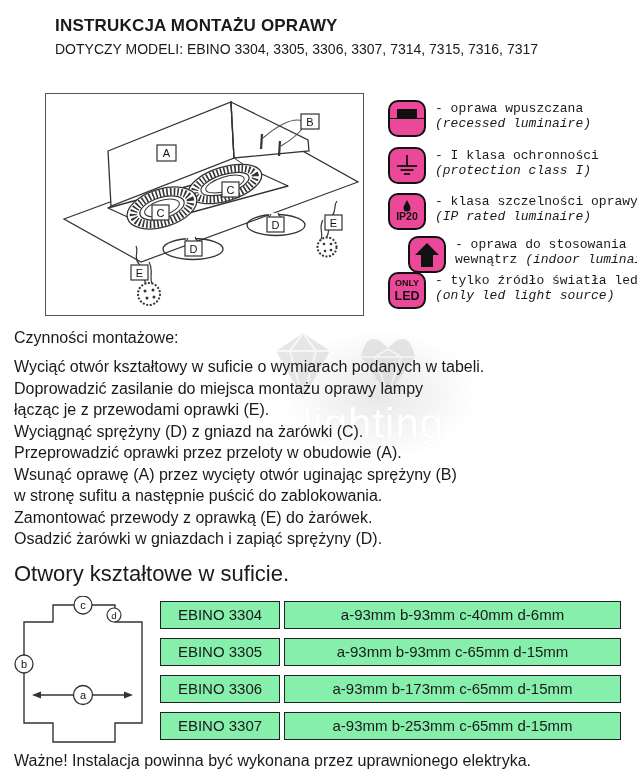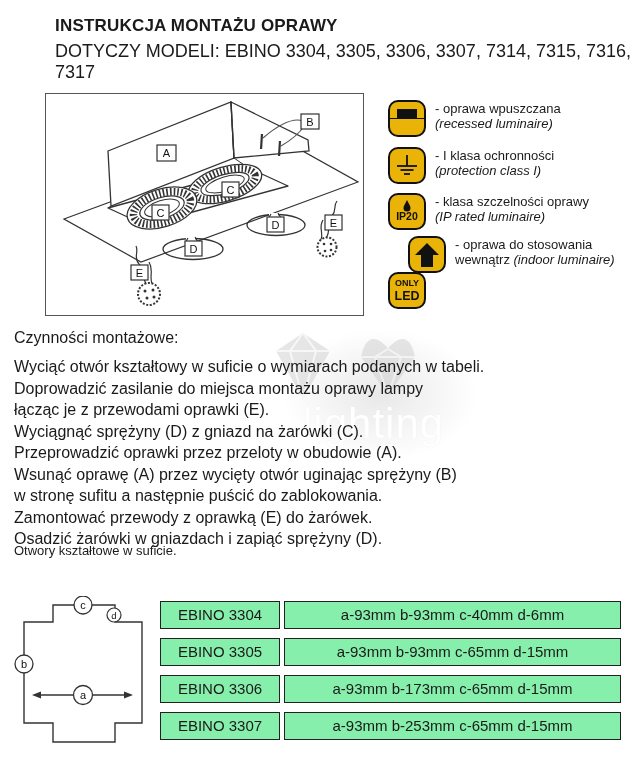--- a/index.html
+++ b/index.html
@@ -1,42 +1,42 @@
 <!DOCTYPE html>
 <html><head>
 <meta charset="utf-8">
 <style>
   html,body{margin:0;padding:0;background:#fff;}
   #page{position:relative;width:637px;height:780px;background:#fff;overflow:hidden;
         font-family:"Liberation Sans",sans-serif;color:#1a1a1a;}
   .abs{position:absolute;}
   
   .doc-title{left:55px;top:16px;font-size:17px;font-weight:bold;letter-spacing:.2px;}
-  .doc-models{left:55px;top:41px;font-size:18px;}
+  .doc-models{left:55px;top:41px;font-size:14px;}
   
   .diagram-frame{left:45px;top:93px;width:317px;height:221px;border:1px solid #555;}
   
   .legend-item{left:388px;width:245px;height:40px;}
   .licon{position:absolute;left:0;top:0;width:34px;height:33px;border:2px solid #111;
-         border-radius:10px;background:#eab308;}
-  .ltext{position:absolute;left:47px;top:2px;font-size:13px;line-height:14.5px;white-space:nowrap;}
+         border-radius:10px;background:#ec4899;}
+  .ltext{position:absolute;left:47px;top:2px;font-size:13px;line-height:14.5px;white-space:nowrap;font-family:Liberation Mono, monospace;}
   .ltext .it{font-style:italic;}
   
   .ric-rect{position:absolute;left:7px;top:7px;width:20px;height:9px;background:#111;}
   .ric-line{position:absolute;left:0;top:16px;width:34px;border-top:1.6px solid #111;}
   
   .ip-label{position:absolute;left:0;top:15px;width:34px;text-align:center;
             font-size:10.5px;font-weight:bold;color:#111;}
   
   .only{position:absolute;left:0;top:4px;width:34px;text-align:center;font-size:9px;font-weight:bold;color:#111;}
   .led{position:absolute;left:0;top:15px;width:34px;text-align:center;font-size:12.5px;font-weight:bold;color:#111;}
   
   .steps-heading{left:14px;top:329px;font-size:16px;}
   .steps{left:14px;top:356px;font-size:16px;line-height:21.5px;}
-  .holes-heading{left:14px;top:543px;font-size:13px;}
+  .holes-heading{left:14px;top:561px;font-size:22px;}
   
   .trow{position:absolute;left:160px;height:26px;}
   .tmodel{position:absolute;left:0;width:118px;height:26px;border:1.5px solid #222;
           text-align:center;line-height:26px;font-size:15px;background:#86efac;}
   .tdims{position:absolute;left:124px;width:335px;height:26px;border:1.5px solid #222;
          text-align:center;line-height:26px;font-size:15px;background:#86efac;}
   .footer-note{left:14px;top:752px;font-size:16px;}
   
   .wm{left:225px;top:295px;width:300px;height:195px;pointer-events:none;}
   .wm-blob{position:absolute;left:30px;top:15px;width:250px;height:170px;
@@ -197,20 +197,24 @@
       <div>- oprawa do stosowania</div>
       <div><span>wewnątrz </span><span class="it">(indoor luminaire)</span></div>
     </div>
   </div>
 
   <div class="abs legend-item" style="top:272px;padding-left:8px;">
     <div class="licon">
       <div class="only">ONLY</div>
       <div class="led">LED</div>
     </div>
+    <div class="ltext">
+      <div>- tylko źródło światła led</div>
+      <div><span class="it">(only led light source)</span></div>
+    </div>
   </div>
 
   <div class="abs steps-heading">Czynności montażowe:</div>
   <div class="abs steps">
     <div>Wyciąć otwór kształtowy w suficie o wymiarach podanych w tabeli.</div>
     <div>Doprowadzić zasilanie do miejsca montażu oprawy lampy</div>
     <div>łącząc je z przewodami oprawki (E).</div>
     <div>Wyciągnąć sprężyny (D) z gniazd na żarówki (C).</div>
     <div>Przeprowadzić oprawki przez przeloty w obudowie (A).</div>
     <div>Wsunąć oprawę (A) przez wycięty otwór uginając sprężyny (B)</div>
@@ -248,14 +252,15 @@
   </div>
   <div class="trow" style="top:675px;">
     <div class="tmodel">EBINO 3306</div>
     <div class="tdims">a-93mm b-173mm c-65mm d-15mm</div>
   </div>
   <div class="trow" style="top:712px;">
     <div class="tmodel">EBINO 3307</div>
     <div class="tdims">a-93mm b-253mm c-65mm d-15mm</div>
   </div>
 
+  <div class="abs footer-note">Ważne! Instalacja powinna być wykonana przez uprawnionego elektryka.</div>
 
 </div>
 
 </body></html>

